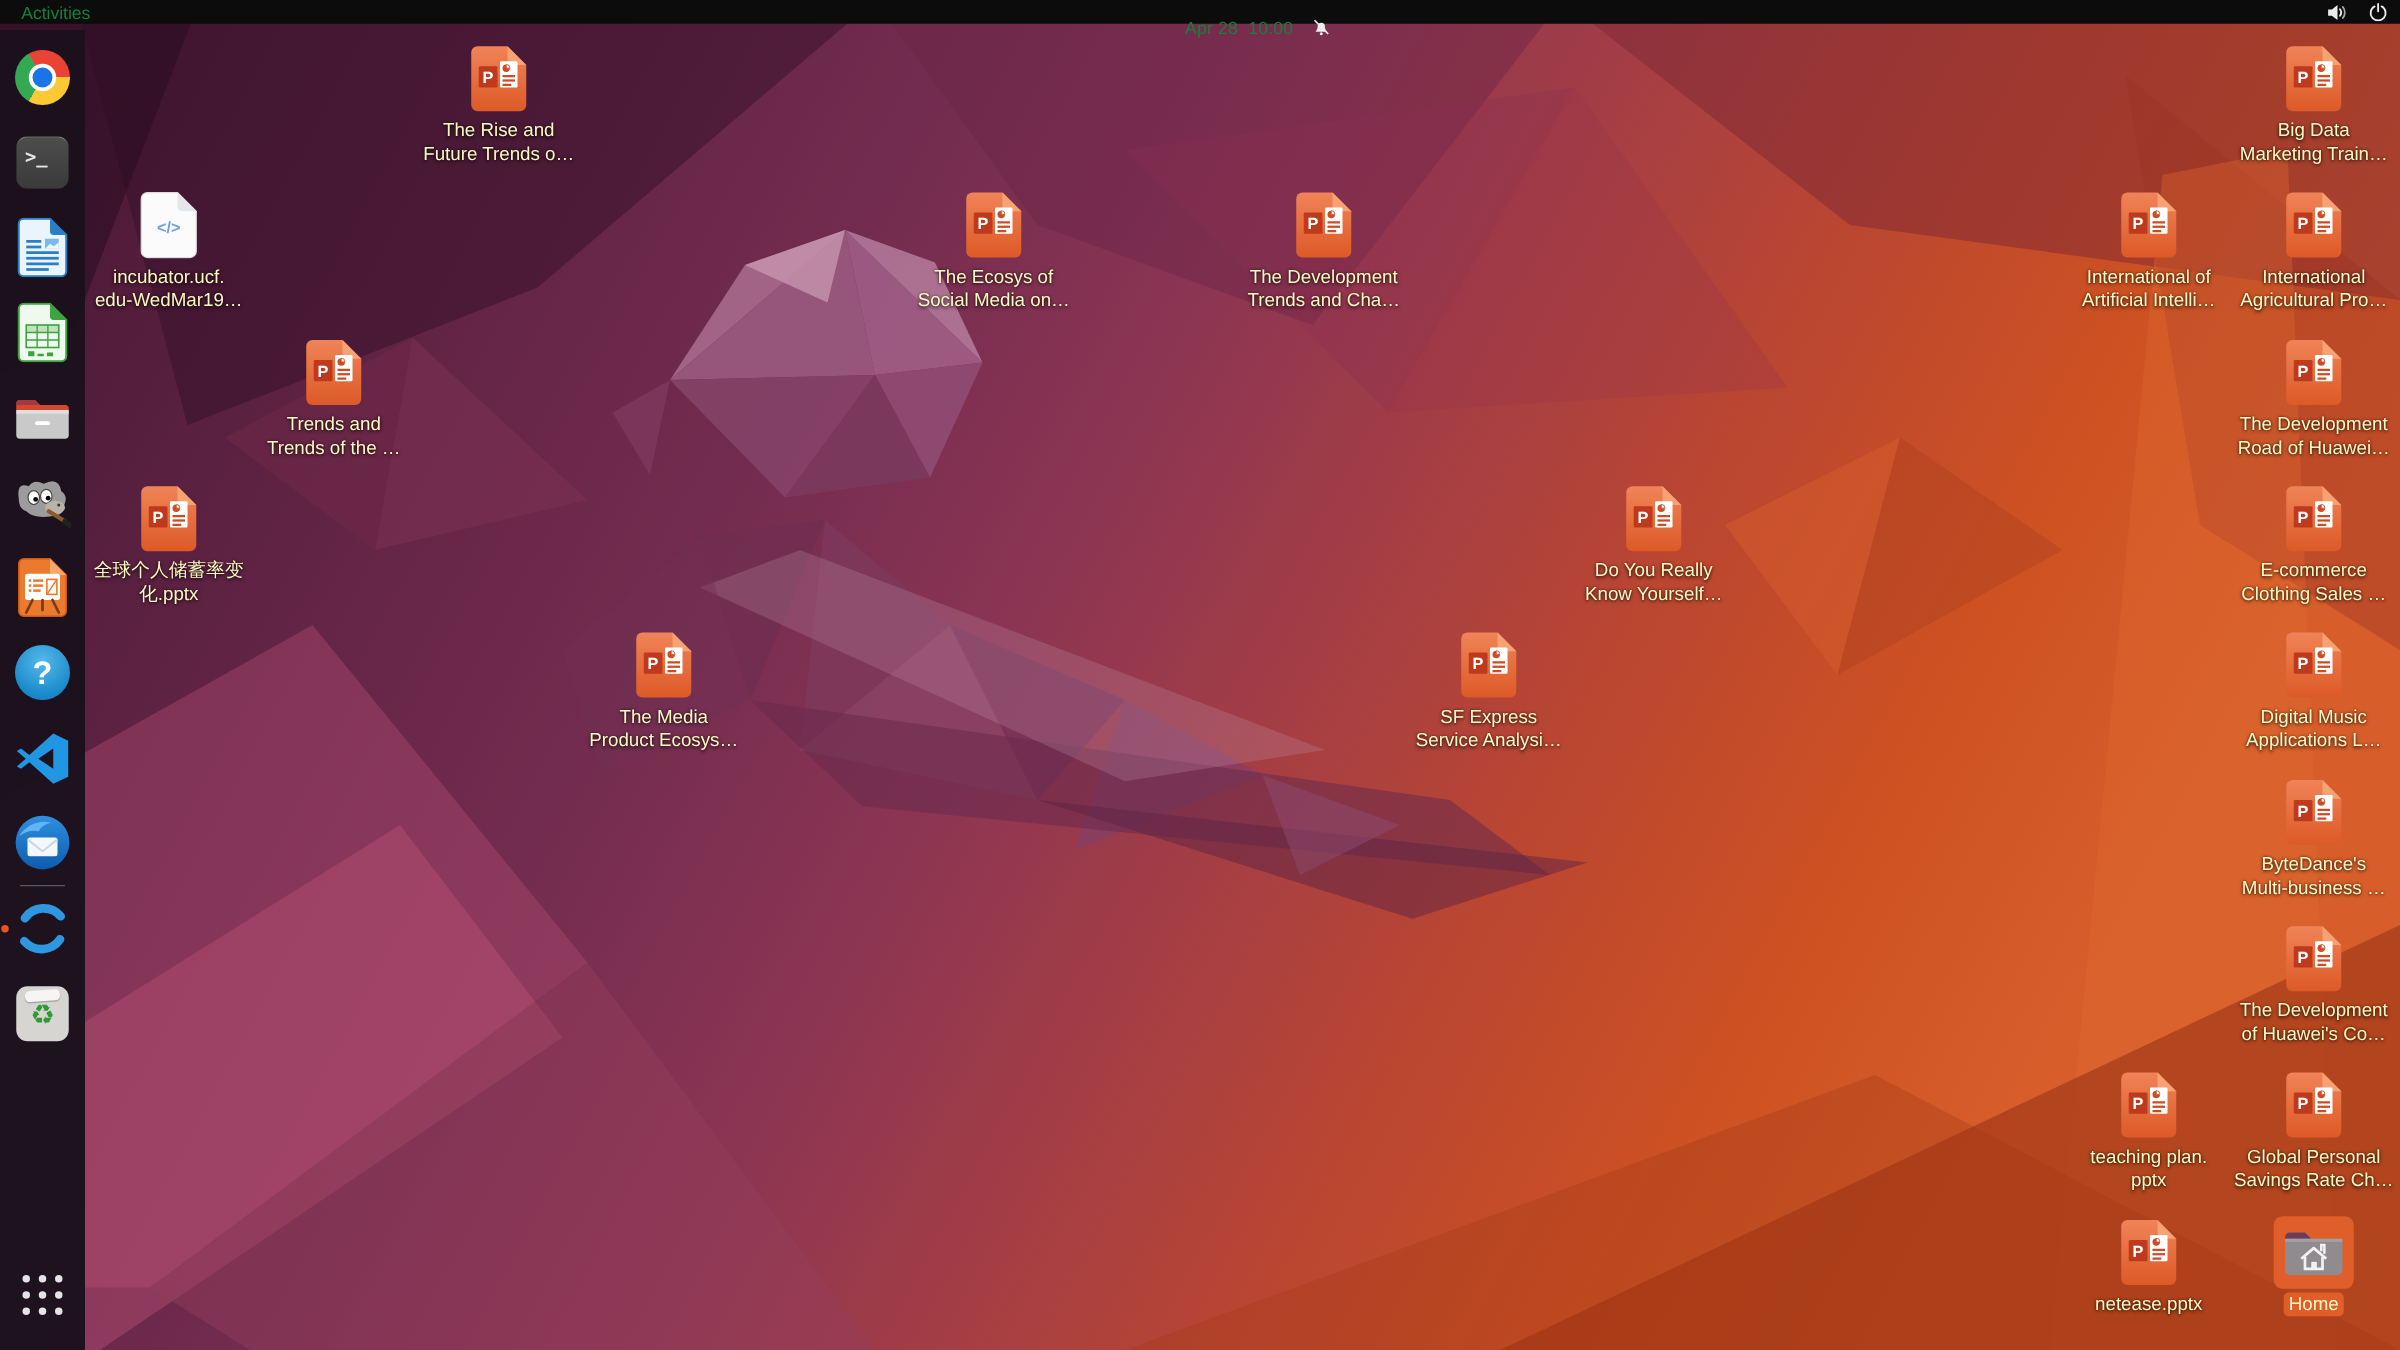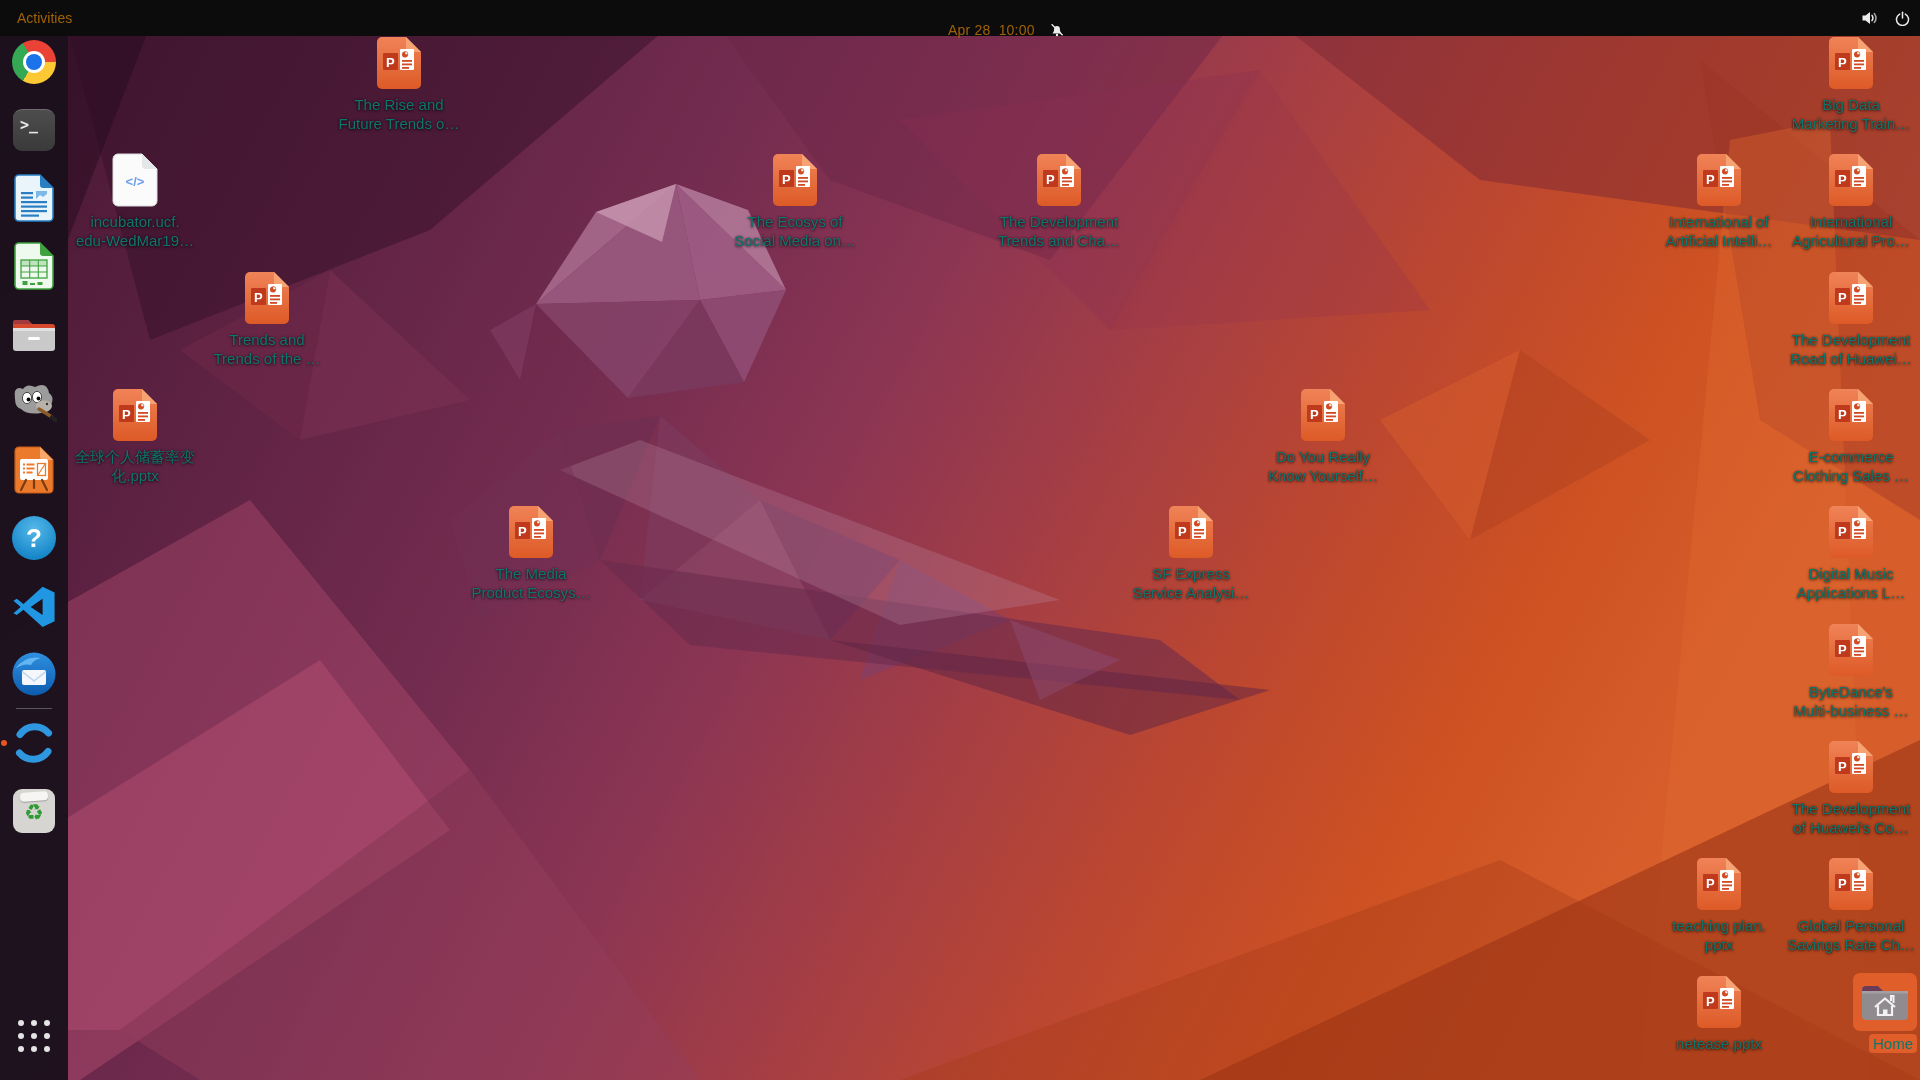--- a/index.html
+++ b/index.html
@@ -2,22 +2,22 @@
 <html><head>
 <meta charset="utf-8">
 <style>
   * { margin:0; padding:0; box-sizing:border-box; }
   html,body { background:#000; }
   .screen{ position:relative; width:1920px; height:1080px; overflow:hidden;
     font-family:"Liberation Sans", sans-serif; cursor:default; user-select:none;}
   .wallpaper{ position:absolute; inset:0; width:1920px; height:1080px; display:block;}
 
   
-  .topbar{ position:absolute; top:0; left:0; right:0; height:36px; background:#0c0c0c;
-    color:#a16207; z-index:30; font-size:14px; display:flex; align-items:flex-end;}
+  .topbar{ position:absolute; top:0; left:0; right:0; height:19px; background:#0c0c0c;
+    color:#15803d; z-index:30; font-size:14px; display:flex; align-items:flex-end;}
   .activities{ padding:0 17px; height:100%; display:flex; align-items:center; }
   .topbar-center{ position:absolute; left:948px; top:12px; height:100%; display:flex;
     align-items:center; gap:14px; }
   .clock{ font-weight:500; white-space:pre; letter-spacing:.2px;}
   .topbar-right{ position:absolute; right:10px; top:0; height:100%; display:flex;
     align-items:center; gap:16px; }
   .tb-icon{ display:flex; align-items:center; }
 
   
   .dock{ position:absolute; top:24px; left:0; bottom:0; width:68px;
@@ -58,21 +58,21 @@
   .trash-glyph{ margin-top:13px; font-size:22px; line-height:1; color:#2f9a33;
     font-family:"DejaVu Sans", sans-serif;}
 
   
   .desktop-icons{ position:absolute; inset:0; z-index:10; }
   .desk-icon{ position:absolute; width:132px; display:flex; flex-direction:column;
     align-items:center; cursor:pointer;}
   .di-icon{ height:58px; min-width:62px; display:flex; align-items:center;
     justify-content:center; border-radius:7px; padding:2px 6px;}
   .di-label{ margin-top:3px; text-align:center; font-size:15px; line-height:19px;
-    color:#0f766e; text-shadow:0 1px 3px rgba(0,0,0,.7), 0 0 2px rgba(0,0,0,.5);}
+    color:#fef9c3; text-shadow:0 1px 3px rgba(0,0,0,.7), 0 0 2px rgba(0,0,0,.5);}
   .di-label span{ display:block; white-space:nowrap; border-radius:4px; padding:0 4px;}
   .desk-icon.selected .di-icon{ background:rgba(232,99,44,.85); }
   .desk-icon.selected .di-label span{ background:rgba(232,99,44,.85); text-shadow:none;}
 </style>
 </head>
 <body>
 
 <div class="screen">
 
   <svg class="wallpaper" viewBox="0 0 1920 1080" preserveAspectRatio="none">
@@ -784,21 +784,21 @@
   <path d="M29 18.5 v-3 a3 3 0 0 1 3 3 Z" fill="#fff" stroke="#d04a23" stroke-width=".6"></path>
   <rect x="26" y="24" width="10" height="1.8" fill="#d04a23"></rect>
   <rect x="26" y="27.5" width="10" height="1.8" fill="#d04a23"></rect>
   <rect x="26" y="31" width="7" height="1.8" fill="#d04a23"></rect>
 </svg>
         </div>
         <div class="di-label">
           <span>netease.pptx</span>
         </div>
       </div>
-      <div class="desk-icon selected" style="left: 1785px; top: 973px; align-items: flex-end;">
+      <div class="desk-icon selected" style="left: 1785px; top: 973px;">
         <div class="di-icon">
           <svg width="52" height="44" viewBox="0 0 52 44">
   <path d="M3 10 a4 4 0 0 1 4 -4 h12 l5 5 h21 a4 4 0 0 1 4 4 v21 a4 4 0 0 1 -4 4 H7 a4 4 0 0 1 -4 -4 Z" fill="#8f8b8e"></path>
   <path d="M3 10 a4 4 0 0 1 4 -4 h12 l5 5 H3 Z" fill="#6d3b56"></path>
   <rect x="3" y="11" width="46" height="2.5" fill="#a39fa2"></rect>
   <path d="M32 21 v-5 h2.5 v7" stroke="#f2f2f2" stroke-width="2" fill="none"></path>
   <path d="M16 27 L26 18.5 L36 27" fill="none" stroke="#f2f2f2" stroke-width="2.2" stroke-linejoin="round"></path>
   <path d="M19 25.5 V35 H33 V25.5" fill="none" stroke="#f2f2f2" stroke-width="2.2"></path>
   <rect x="24" y="29.5" width="4.5" height="5.5" fill="#f2f2f2"></rect>
 </svg>

